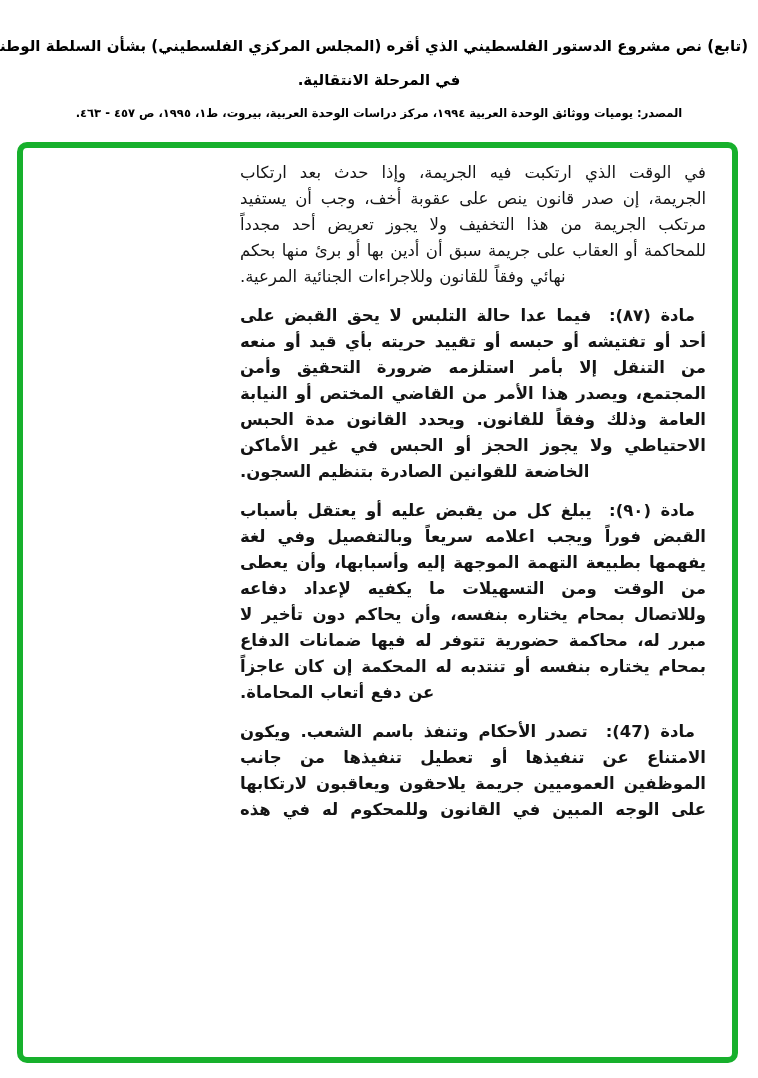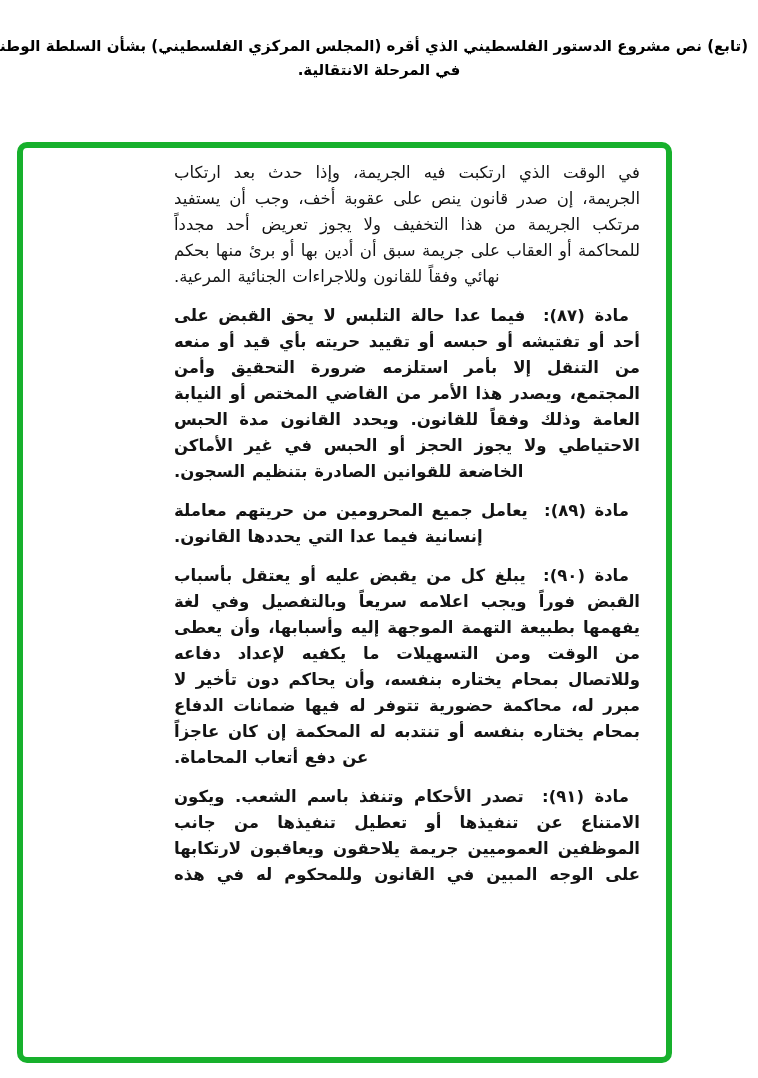--- a/index.html
+++ b/index.html
@@ -25,32 +25,33 @@
     color: #000000;
   }
   .title-line1 {
     font-size: 15px;
     line-height: 24px;
     white-space: nowrap;
   }
   .title-line2 {
     font-size: 15px;
     line-height: 24px;
+    margin-top: 10px;
   }
   .source-line {
     font-size: 11.5px;
     line-height: 18px;
     margin-top: 12px;
     white-space: nowrap;
   }
   
   .frame {
     position: absolute;
     left: 17px; top: 142px;
-    width: 655px; height: 921px;
+    width: 721px; height: 921px;
     border: 6px solid #17b02c;
     border-radius: 10px;
     background: #ffffff;
   }
   
   .text-column {
     position: absolute;
     top: 12px; right: 26px;
     width: 466px;
     direction: rtl;
@@ -69,32 +70,32 @@
   .article-label { margin-left: 8px; }
 </style>
 </head>
 <body>
 
 <div class="page">
 
   <header class="doc-header">
     <div class="title-line1">(تابع) نص مشروع الدستور الفلسطيني الذي أقره (المجلس المركزي الفلسطيني) بشأن السلطة الوطنية الفلسطينية</div>
     <div class="title-line2">في المرحلة الانتقالية.</div>
+    <div class="source-line">المصدر: يوميات ووثائق الوحدة العربية ١٩٩٤، مركز دراسات الوحدة العربية، بيروت، ط١، ١٩٩٥، ص ٤٥٧ - ٤٦٣.</div>
   </header>
 
   <div class="frame" style="border-color: rgb(23, 176, 44);">
     <div class="text-column">
 
       <p class="para"><span>في الوقت الذي ارتكبت فيه الجريمة، وإذا حدث بعد ارتكاب الجريمة، إن صدر قانون ينص على عقوبة أخف، وجب أن يستفيد مرتكب الجريمة من هذا التخفيف ولا يجوز تعريض أحد مجدداً للمحاكمة أو العقاب على جريمة سبق أن أدين بها أو برئ منها بحكم نهائي وفقاً للقانون وللاجراءات الجنائية المرعية.</span></p>
 
       <p class="para indent"><span class="article-label">مادة (٨٧):</span> <span>فيما عدا حالة التلبس لا يحق القبض على أحد أو تفتيشه أو حبسه أو تقييد حريته بأي قيد أو منعه من التنقل إلا بأمر استلزمه ضرورة التحقيق وأمن المجتمع، ويصدر هذا الأمر من القاضي المختص أو النيابة العامة وذلك وفقاً للقانون. ويحدد القانون مدة الحبس الاحتياطي ولا يجوز الحجز أو الحبس في غير الأماكن الخاضعة للقوانين الصادرة بتنظيم السجون.</span></p>
 
 
-      <p class="para indent"><span class="article-label">مادة (٨٩):</span> <span>يعامل جميع المحرومين من حريتهم معاملة إنسانية فيما عدا التي يحددها القانون.</span></p>
 
       <p class="para indent"><span class="article-label">مادة (٩٠):</span> <span>يبلغ كل من يقبض عليه أو يعتقل بأسباب القبض فوراً ويجب اعلامه سريعاً وبالتفصيل وفي لغة يفهمها بطبيعة التهمة الموجهة إليه وأسبابها، وأن يعطى من الوقت ومن التسهيلات ما يكفيه لإعداد دفاعه وللاتصال بمحام يختاره بنفسه، وأن يحاكم دون تأخير لا مبرر له، محاكمة حضورية تتوفر له فيها ضمانات الدفاع بمحام يختاره بنفسه أو تنتدبه له المحكمة إن كان عاجزاً عن دفع أتعاب المحاماة.</span></p>
 
-      <p class="para indent continues"><span class="article-label">مادة (٩١):</span> <span>تصدر الأحكام وتنفذ باسم الشعب. ويكون الامتناع عن تنفيذها أو تعطيل تنفيذها من جانب الموظفين العموميين جريمة يلاحقون ويعاقبون لارتكابها على الوجه المبين في القانون وللمحكوم له في هذه</span></p>
+      <p class="para indent continues"><span class="article-label">مادة (47):</span> <span>تصدر الأحكام وتنفذ باسم الشعب. ويكون الامتناع عن تنفيذها أو تعطيل تنفيذها من جانب الموظفين العموميين جريمة يلاحقون ويعاقبون لارتكابها على الوجه المبين في القانون وللمحكوم له في هذه</span></p>
 
     </div>
   </div>
 
 </div>
 
 </body></html>

